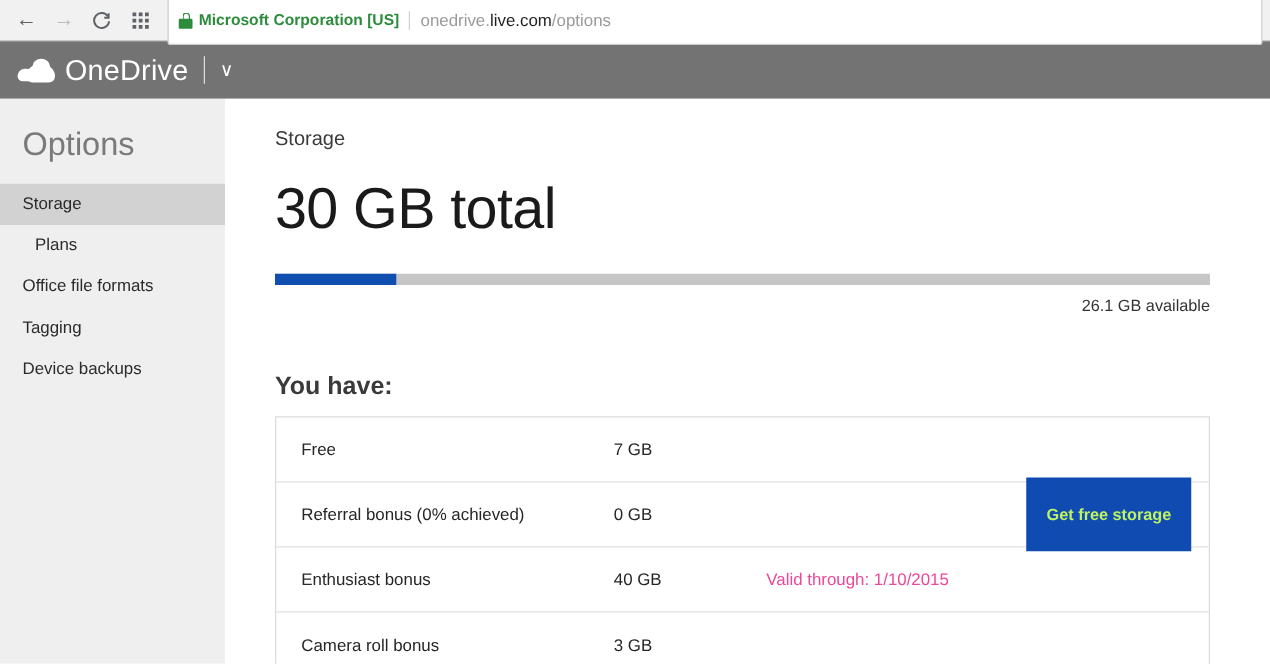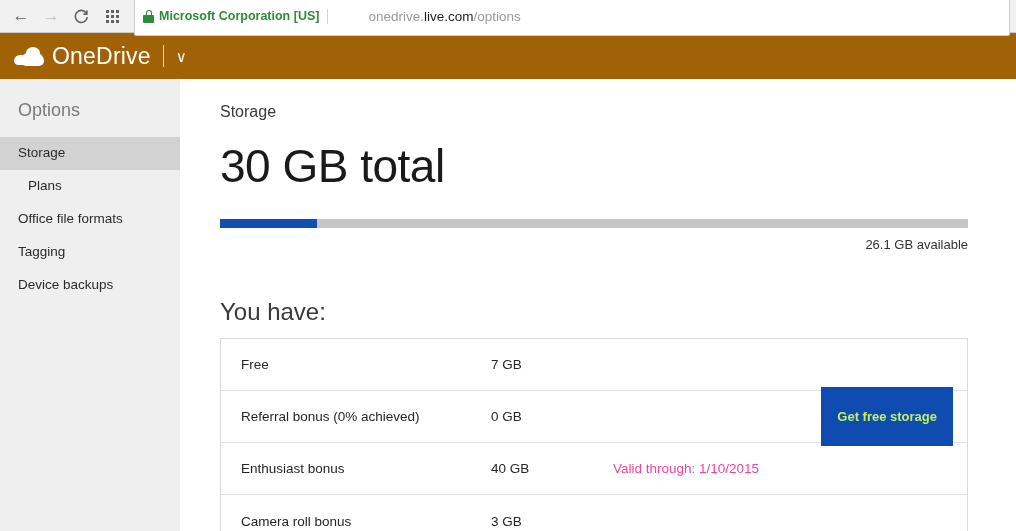--- a/index.html
+++ b/index.html
@@ -84,21 +84,20 @@
   .url-sep {
     width:1px; height:15px;
     background:#d4d4d4;
     margin:0 8px;
     flex:0 0 auto;
   }
   .url-text {
     font-size:13.5px;
     color:#9a9a9a;
     white-space:nowrap;
-    margin-left:32px;
   }
   .url-text .host-strong { color:#1f1f1f; }
 
   
   .od-header {
     height:46px;
     background:#0f4bb0;
     display:flex;
     align-items:center;
     padding-left:14px;
@@ -152,21 +151,21 @@
   }
 
   
   .sidebar {
     width:180px;
     background:#efefef;
     flex:0 0 180px;
     padding-top:0;
   }
   .sidebar-title {
-    font-size:18px;
+    font-size:26px;
     font-weight:300;
     color:#7a7a7a;
     padding:21px 0 16px 18px;
   }
   .nav-item {
     font-size:13.5px;
     color:#2b2b2b;
     padding:8px 0 8px 18px;
     line-height:1.25;
   }
@@ -206,22 +205,22 @@
     background:#104fb0;
   }
   .meter-label {
     font-size:13px;
     color:#333333;
     margin-bottom:26px;
     text-align:right;
   }
 
   .section-title {
-    font-size:24px;
-    font-weight:400;
+    font-size:20px;
+    font-weight:700;
     color:#3a3a3a;
     margin-bottom:12px;
     margin-top:46px;
   }
 
   .table {
     width:748px;
     border:1px solid #dcdcdc;
   }
   .row {
@@ -294,21 +293,21 @@
     <div class="lock-icon">
       <div class="shackle"></div>
       <div class="body"></div>
     </div>
     <span class="ev-name">Microsoft Corporation [US]</span>
     <div class="url-sep"></div>
     <span class="url-text"><span>onedrive.</span><span class="host-strong">live.com</span><span>/options</span></span>
   </div>
 </div>
 
-<div class="od-header" style="background: #a16207;">
+<div class="od-header" style="background: #737373;">
   <div class="od-cloud">
     <div class="lobe-a"></div>
     <div class="lobe-c"></div>
     <div class="lobe-b"></div>
   </div>
   <span class="od-wordmark">OneDrive</span>
   <div class="od-divider"></div>
   <span class="od-chevron">∨</span>
 </div>
 

